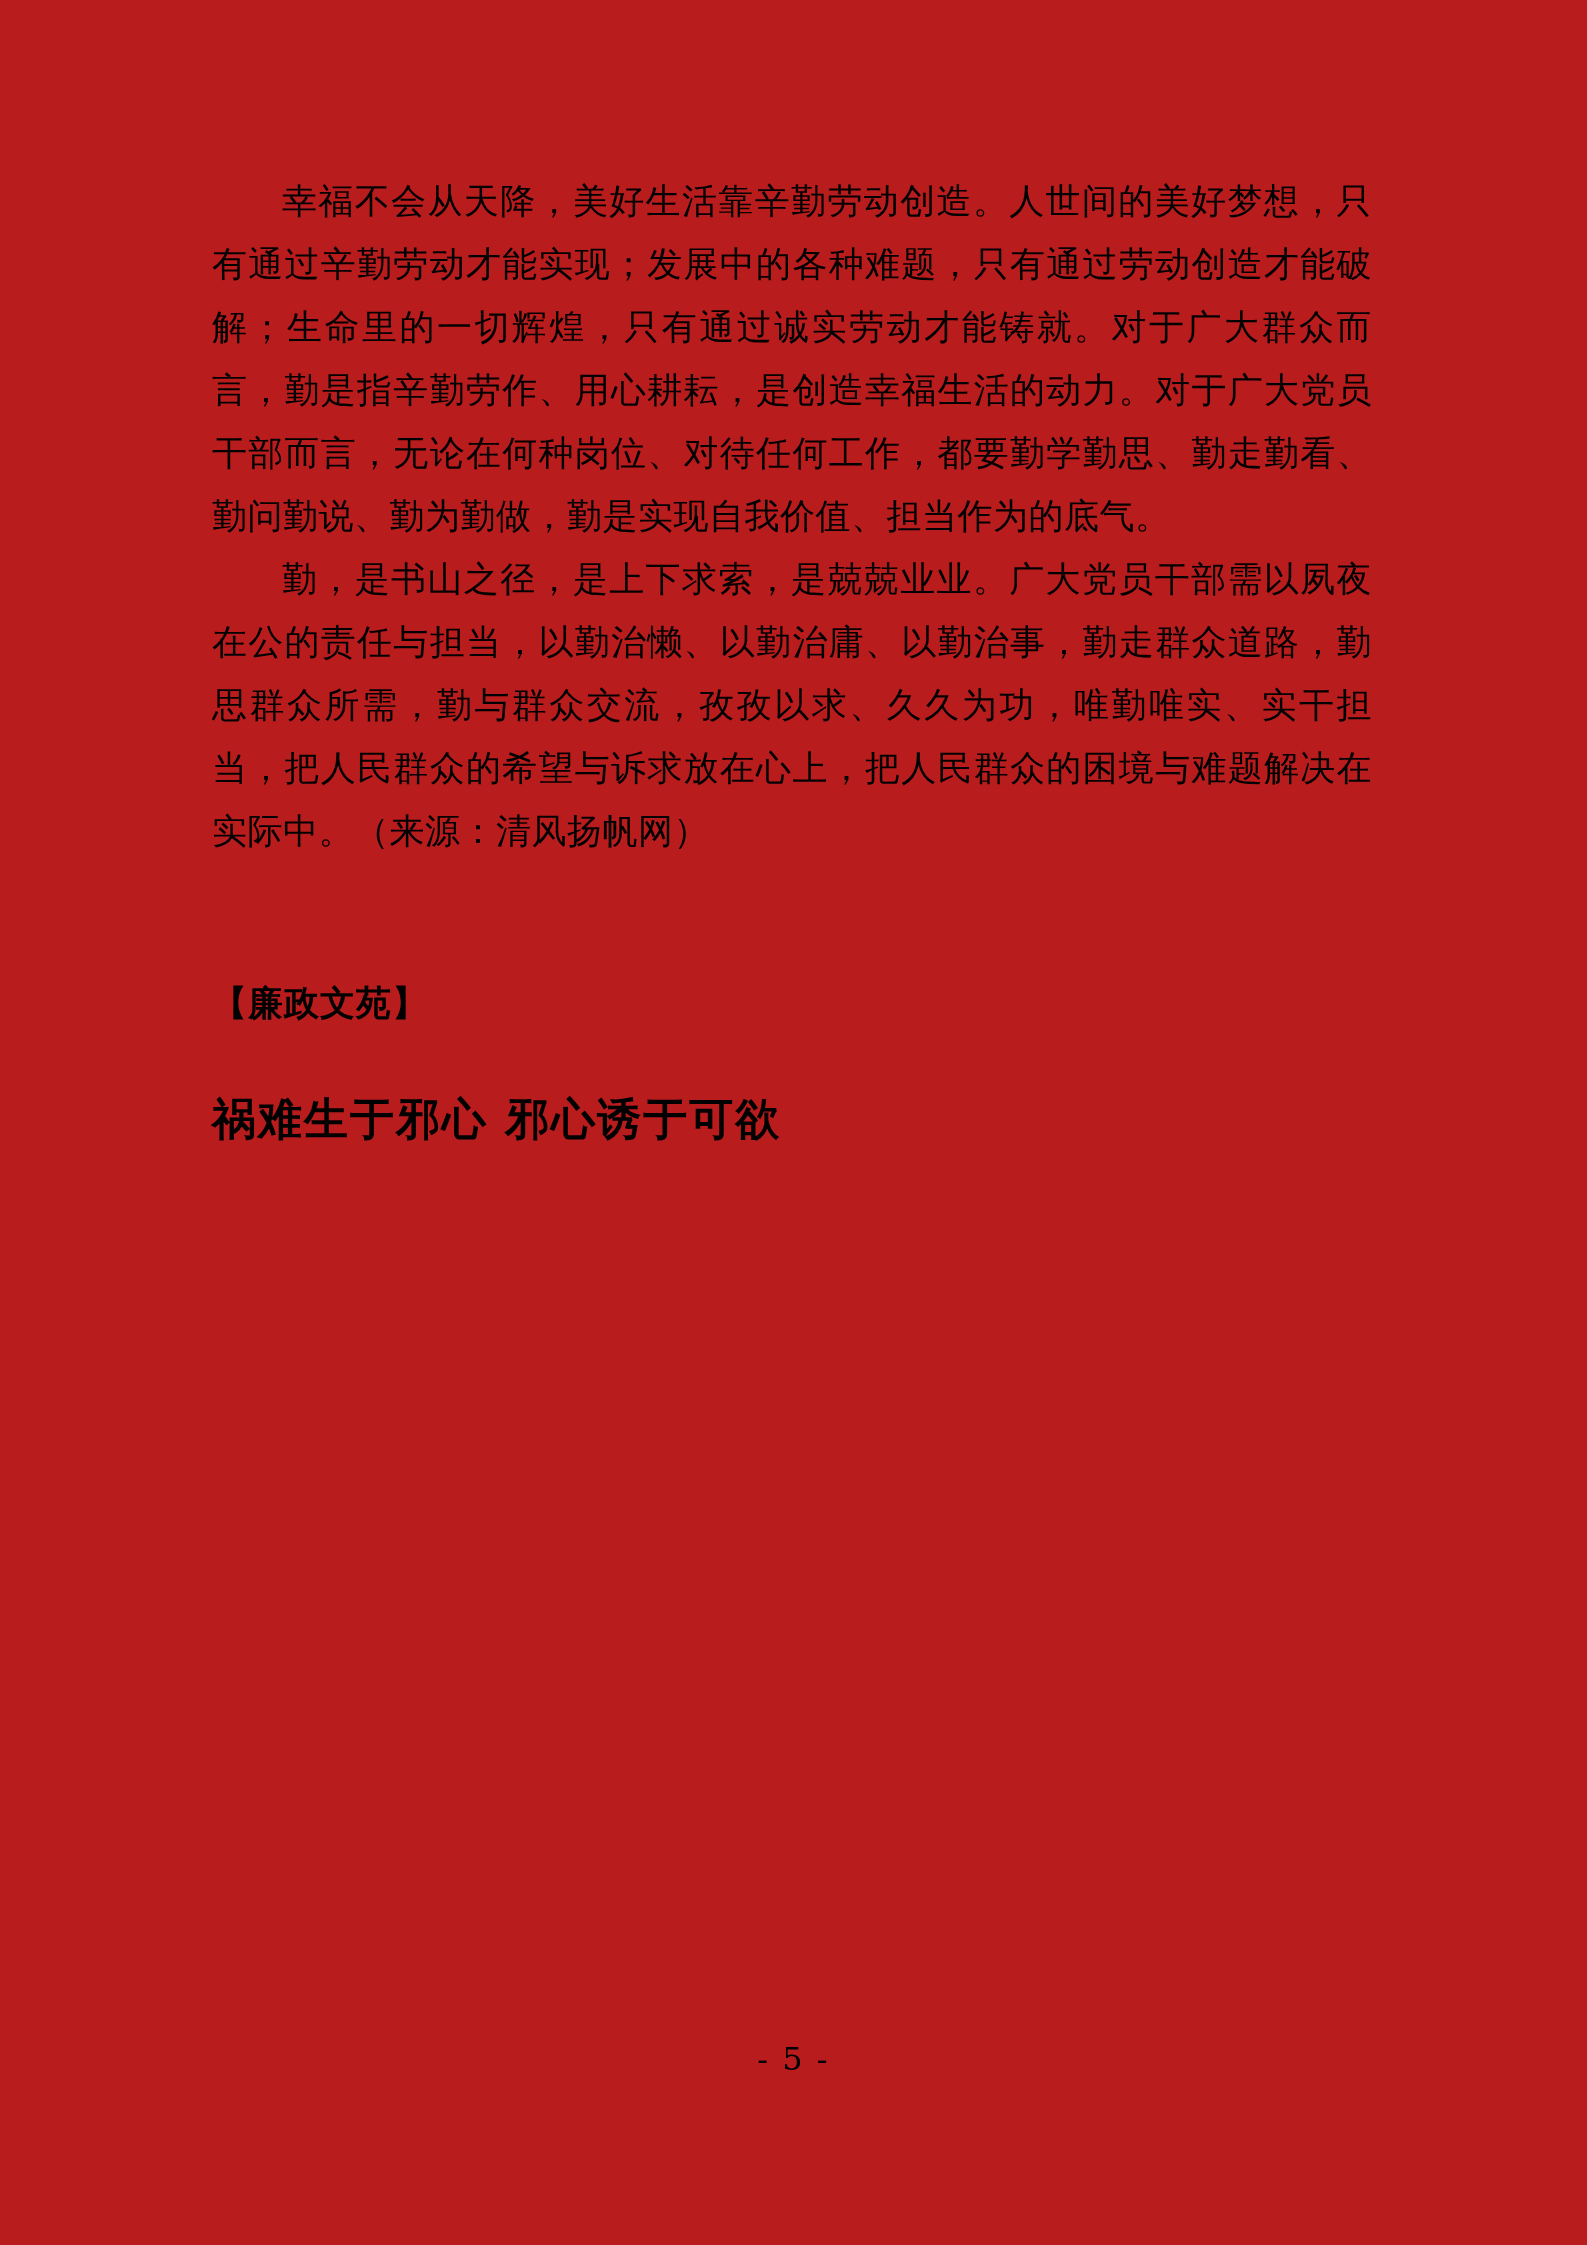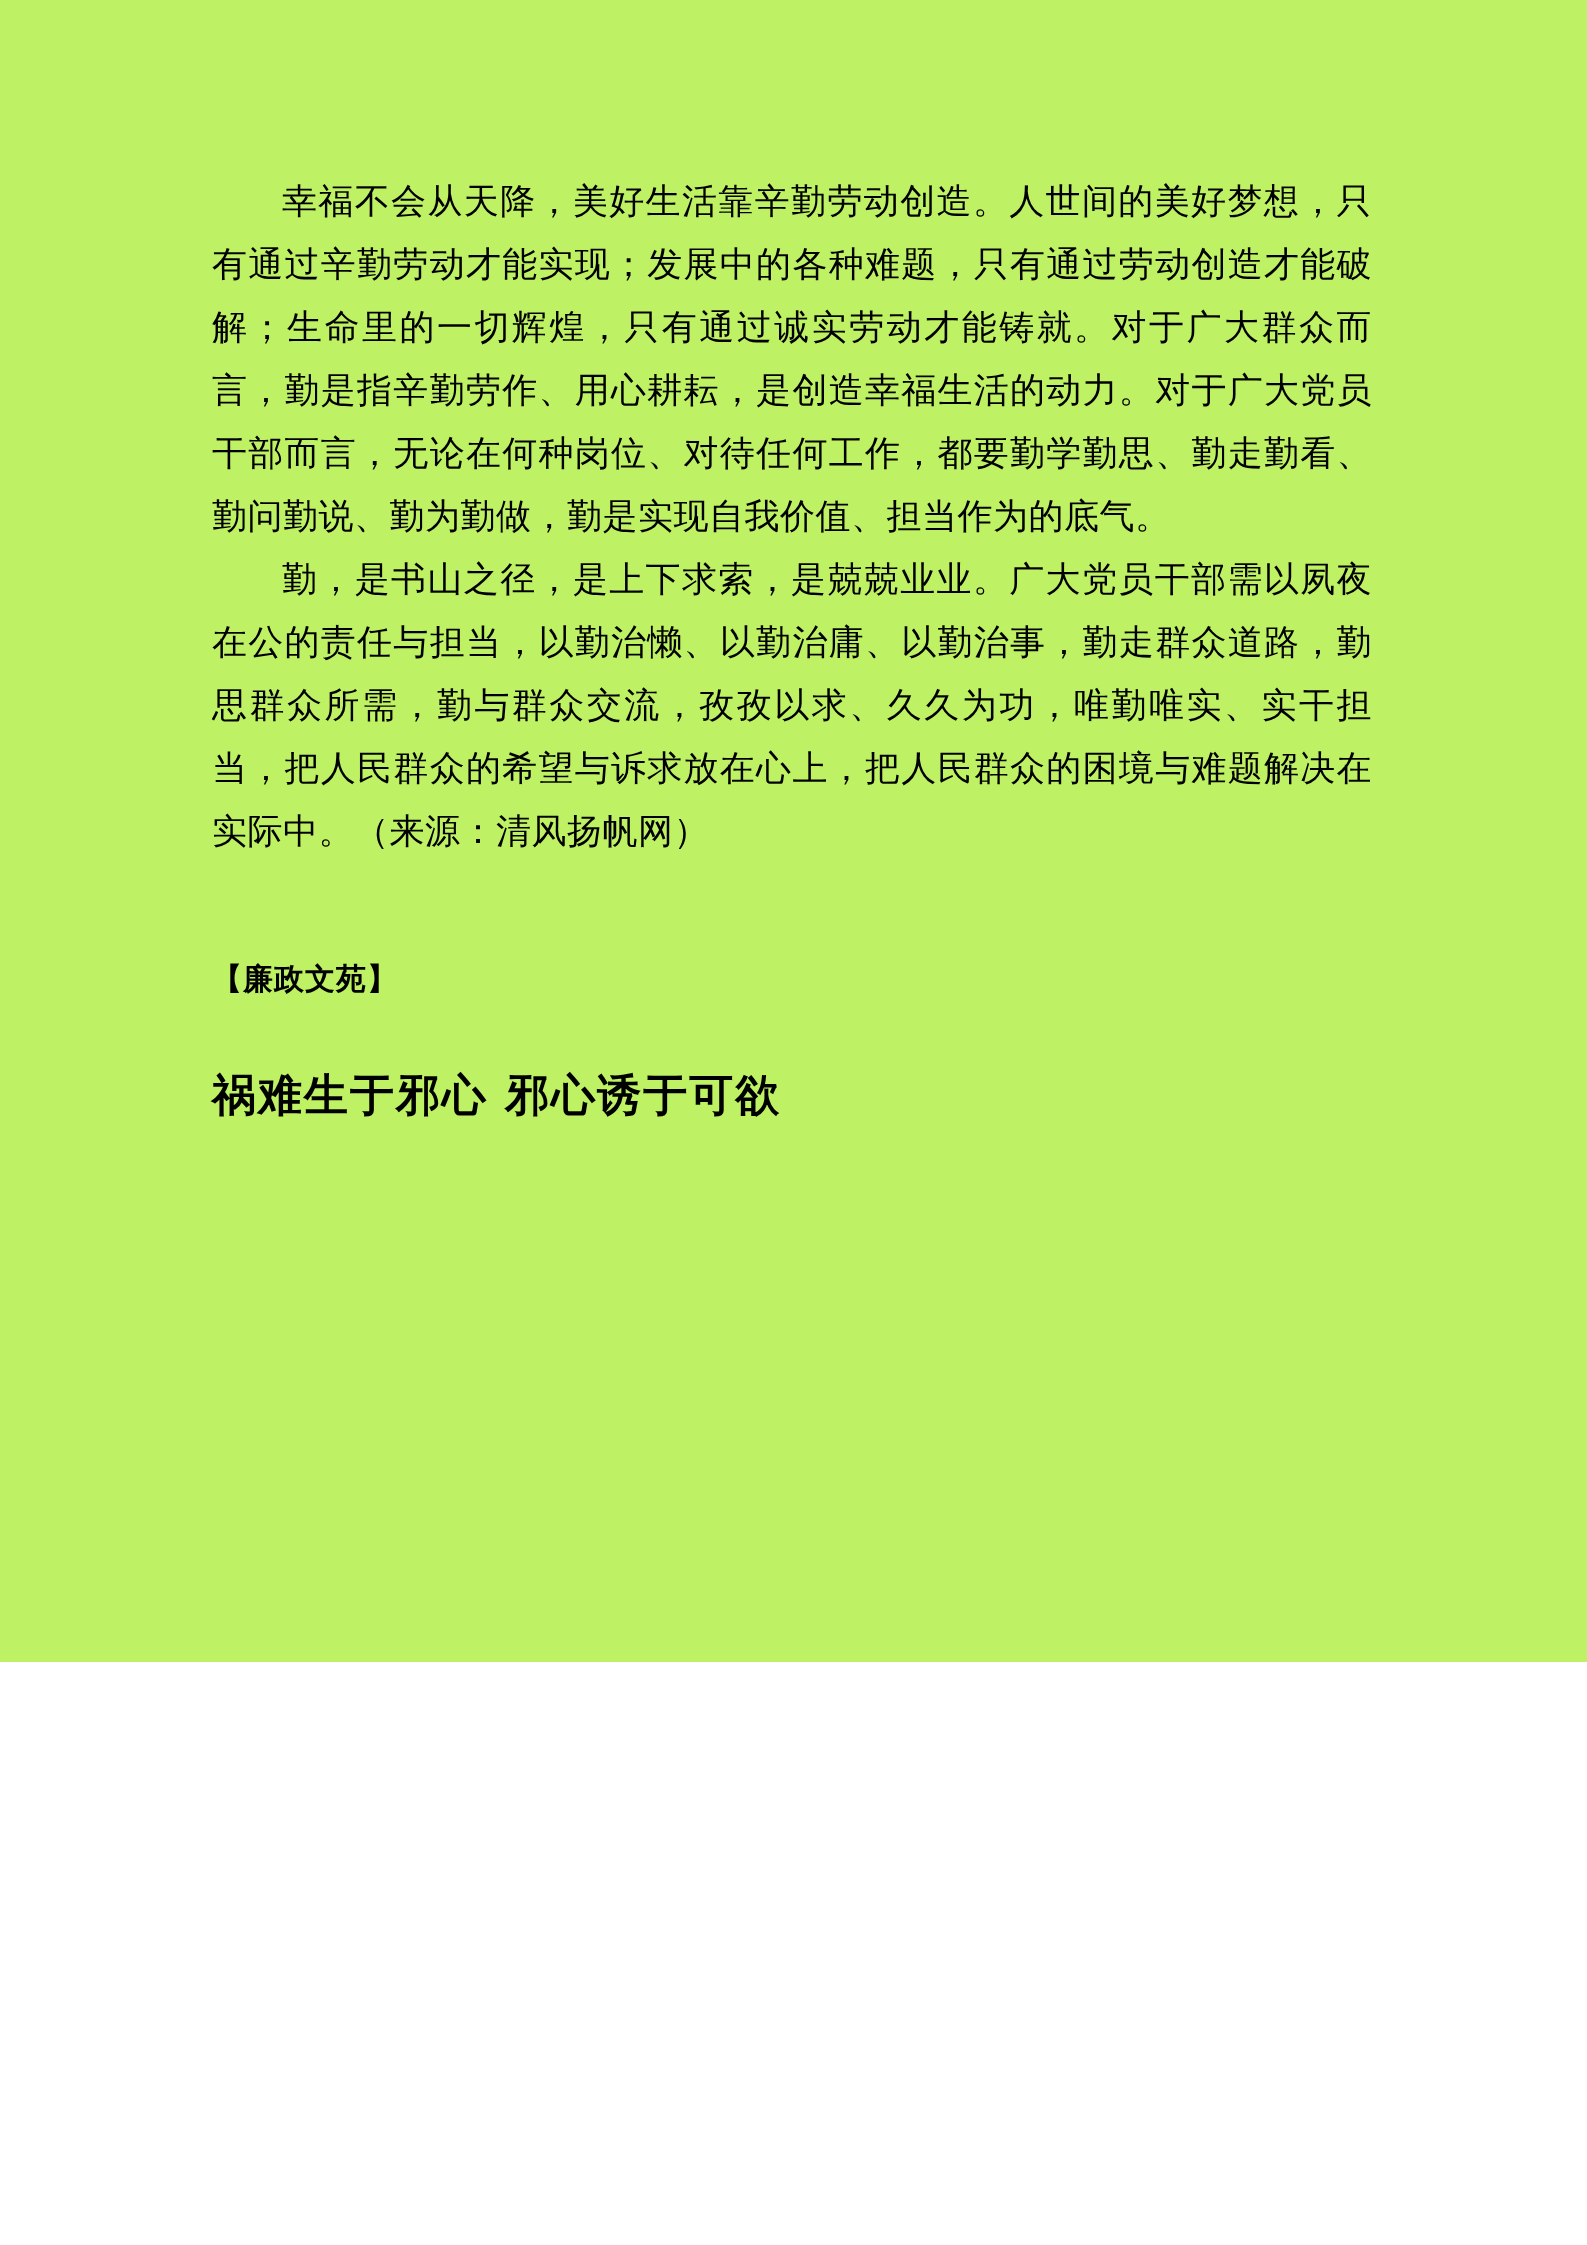--- a/index.html
+++ b/index.html
@@ -3,22 +3,22 @@
 <meta charset="utf-8">
 <style>
   html, body {
     margin: 0;
     padding: 0;
     background: #ffffff;
   }
   .page {
     position: relative;
     width: 1587px;
-    height: 1662px;
-    background: #bef264;
+    height: 2245px;
+    background: #b91c1c;
     margin: 0 auto;
     box-sizing: border-box;
     font-family: "DejaVu Serif", "Liberation Serif", serif;
     color: #000000;
     overflow: hidden;
   }
   .content {
     position: absolute;
     left: 212px;
     top: 170px;
@@ -28,22 +28,22 @@
     margin: 0 0 0 0;
     font-size: 35px;
     line-height: 63px;
     text-align: justify;
     text-justify: inter-ideograph;
     text-indent: 70px;
     letter-spacing: 0.5px;
     font-family: "DejaVu Serif", "Liberation Serif", serif;
   }
   .section-label {
-    margin-top: 88px;
-    font-size: 30px;
+    margin-top: 112px;
+    font-size: 35px;
     line-height: 56px;
     font-weight: bold;
     letter-spacing: 1px;
     font-family: "DejaVu Serif", "Liberation Serif", serif;
   }
   .article-title {
     margin-top: 58px;
     font-size: 44px;
     line-height: 60px;
     font-weight: bold;

